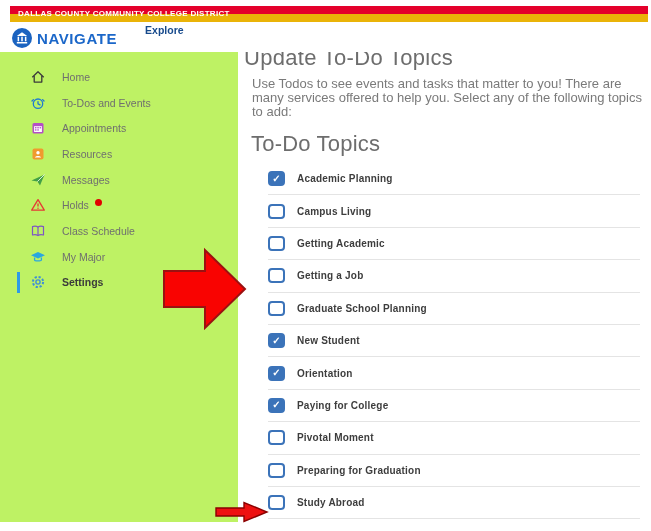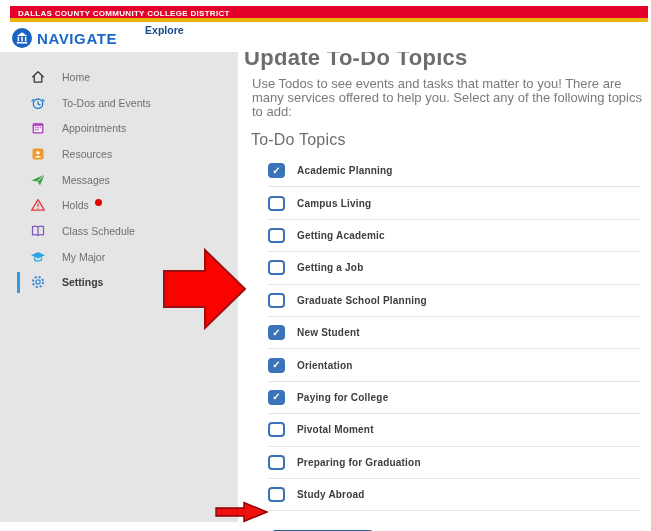--- a/index.html
+++ b/index.html
@@ -4,46 +4,46 @@
 <style>
   html,body{margin:0;padding:0;}
   body{
     width:651px;height:531px;position:relative;background:#ffffff;
     font-family:"Liberation Sans", sans-serif;overflow:hidden;
     -webkit-font-smoothing:antialiased;
   }
   
   .banner{
     position:absolute;left:10px;top:6px;right:3px;height:16px;
-    background:#e4002b;border-bottom:4px solid #eab308;
+    background:#e4002b;border-bottom:8px solid #eab308;
     color:#fff;font-size:8px;font-weight:bold;letter-spacing:.3px;
     line-height:16px;padding-left:8px;box-sizing:border-box;
   }
   
   .topbar{position:absolute;left:0;top:24px;right:0;height:28px;background:#fff;display:flex;}
   .brand{display:flex;align-items:center;margin-left:12px;}
   .brand .logo{width:20px;height:20px;display:inline-flex;}
   .brand-name{color:#1b67c9;font-weight:bold;font-size:15px;letter-spacing:.6px;margin-left:5px;}
   .topnav{display:flex;margin-left:28px;gap:24px;}
   .topnav a{font-size:10.5px;text-decoration:none;cursor:pointer;}
   .nav-active{color:#174a8c;font-weight:bold;}
   .nav-inactive{color:#5d90d6;margin-top:28px;}
   
-  .sidebar{position:absolute;left:0;top:52px;width:238px;height:470px;background:#e5e5e5;padding-top:12px;box-sizing:border-box;}
+  .sidebar{position:absolute;left:0;top:52px;width:238px;height:470px;background:#bef264;padding-top:12px;box-sizing:border-box;}
   .side-item{position:relative;height:25.7px;display:flex;align-items:center;padding-left:30px;cursor:pointer;}
   .side-item .sicon{width:16px;height:16px;display:inline-flex;margin-right:16px;flex:0 0 16px;}
   .side-item .slabel{font-size:10.5px;color:#6f6f6f;}
   .side-item.active .slabel{color:#3b3b3b;font-weight:bold;}
   .side-item.active::before{content:"";position:absolute;left:17px;top:2px;width:3px;height:21px;background:#2e9be6;}
   .dot-badge{width:7px;height:7px;border-radius:50%;background:#e10000;margin-left:6px;margin-top:-6px;}
   
   .main{position:absolute;left:238px;top:52px;right:0;bottom:0;background:#fff;overflow:hidden;}
-  .main h1{margin:-6px 0 0 6px;font-size:22px;line-height:24px;font-weight:700;color:#6d6d6d;letter-spacing:.3px;}
+  .main h1{margin:-6px 0 0 6px;font-size:22px;line-height:24px;font-weight:400;color:#6d6d6d;letter-spacing:.3px;}
   .main .desc{margin:7px 0 0 14px;width:398px;font-size:13px;line-height:14px;color:#7a7a7a;}
-  .main h2{margin:12px 0 0 13px;font-size:16px;font-weight:400;color:#6d6d6d;letter-spacing:.2px;}
+  .main h2{margin:12px 0 0 13px;font-size:22px;font-weight:400;color:#6d6d6d;letter-spacing:.2px;}
   .topics{margin:6px 0 0 30px;width:372px;}
   .topic-row{height:31.4px;display:flex;align-items:center;border-bottom:1px solid #e4e4e4;cursor:pointer;}
   .cb{width:17px;height:15px;box-sizing:border-box;border:2px solid #3b73b9;border-radius:4px;background:#fff;
       display:flex;align-items:center;justify-content:center;flex:0 0 17px;}
   .topic-row.checked .cb{background:#3b73b9;}
   .tick{display:none;color:#fff;font-size:10px;font-weight:bold;line-height:1;}
   .topic-row.checked .tick{display:block;}
   .topic-label{margin-left:12px;font-size:10px;font-weight:bold;color:#3d3d3d;letter-spacing:.2px;}
   .update-btn{margin:19px 0 0 34px;background:#3c6eb4;border:1px solid #335f9e;border-radius:3px;
       color:#fff;font-size:9.5px;font-family:"Liberation Sans",sans-serif;padding:5px 11px;cursor:pointer;}

